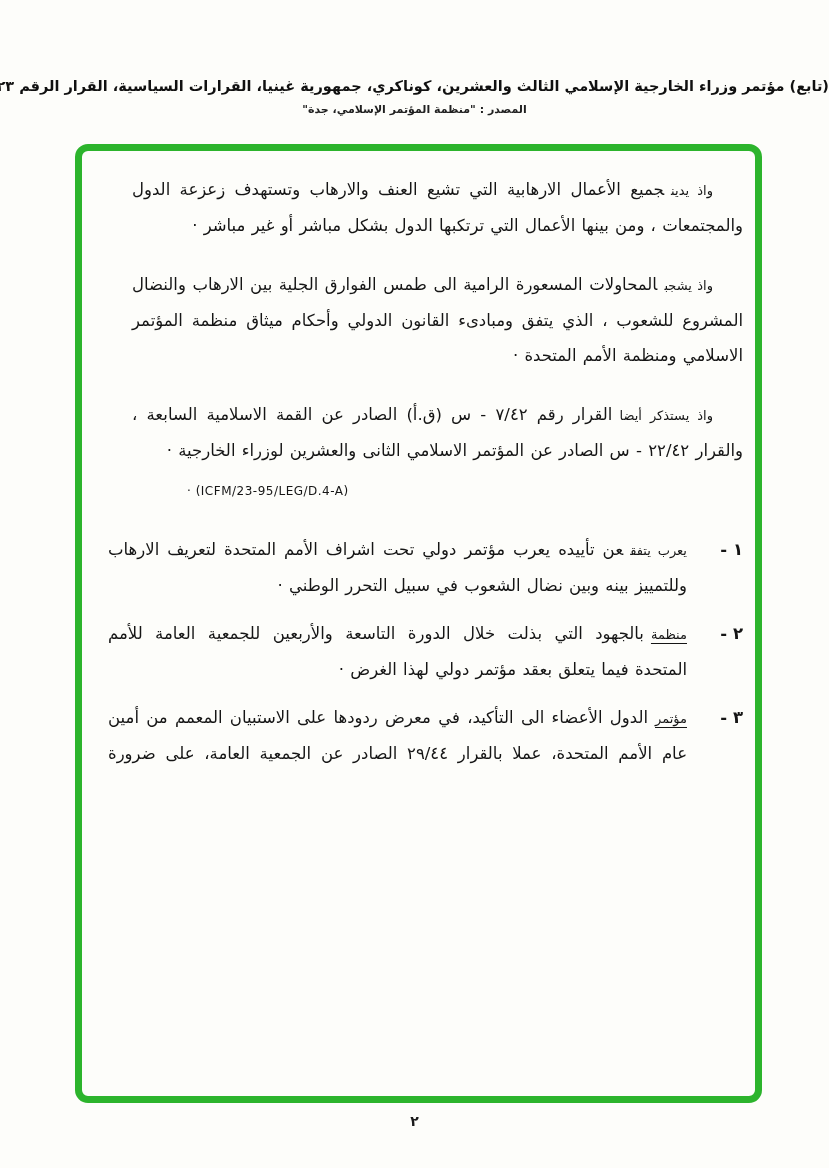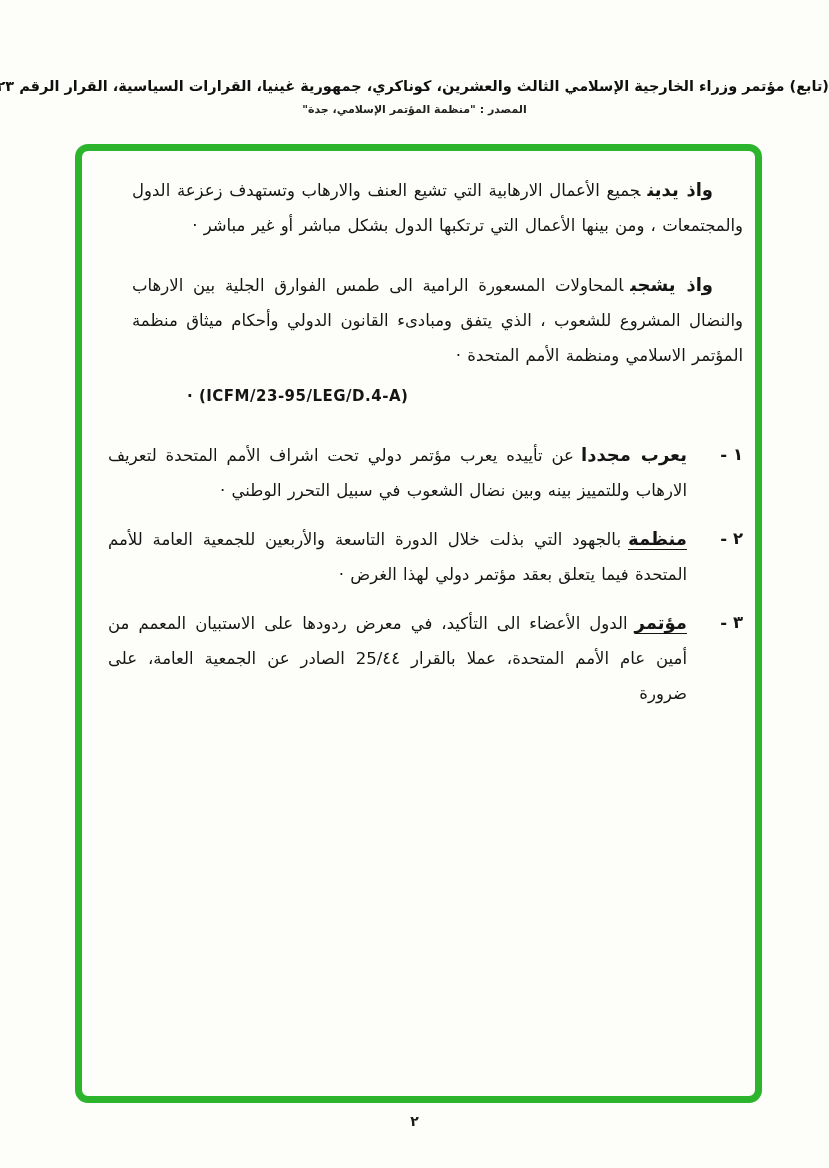--- a/index.html
+++ b/index.html
@@ -33,29 +33,29 @@
     position:absolute; left:82px; top:151px; width:673px;
     direction:rtl;
     padding:21px 12px 0 26px;
   }
   .para {
     font-size:16.5px; line-height:35px;
     text-align:justify; text-indent:30px;
     margin:0 0 24px 24px;
     word-spacing:1px;
   }
-  .lead { font-weight:bold; font-size:18px; margin-left:7px; }
+  .lead { font-weight:normal; font-size:13px; margin-left:7px; }
   .ul { text-decoration:underline; text-underline-offset:4px; }
   .ref-line {
     direction:rtl; text-align:right;
     padding-left:55px; text-align:left;
-    font-size:15px; line-height:30px;
+    font-size:12px; line-height:30px;
     margin:-16px 0 26px 24px;
     letter-spacing:0.5px;
-    font-weight:bold;
+    font-weight:normal;
   }
   .items { margin-top:4px; }
   .item { display:flex; direction:rtl; margin-bottom:13px; }
   .item-num {
     flex:none; width:56px;
     font-size:16.5px; font-weight:bold; line-height:35px;
     white-space:nowrap;
   }
   .item-body {
     flex:1;
@@ -84,42 +84,45 @@
   <p class="para">
     <span class="lead">واذ يدين</span><span>جميع الأعمال الارهابية التي تشيع العنف والارهاب وتستهدف زعزعة الدول والمجتمعات ، ومن بينها الأعمال التي ترتكبها الدول بشكل مباشر أو غير مباشر ·</span>
   </p>
 
   <p class="para">
     <span class="lead">واذ يشجب</span><span>المحاولات المسعورة الرامية الى طمس الفوارق الجلية بين الارهاب والنضال المشروع للشعوب ، الذي يتفق ومبادىء القانون الدولي وأحكام ميثاق منظمة المؤتمر الاسلامي ومنظمة الأمم المتحدة ·</span>
   </p>
 
 
 
+  <p class="para">
+    <span class="lead">واذ يستذكر أيضا</span><span>القرار رقم ٧/٤٢ - س (ق.أ) الصادر عن القمة الاسلامية السابعة ، والقرار ٢٢/٤٢ - س الصادر عن المؤتمر الاسلامي الثانى والعشرين لوزراء الخارجية ·</span>
+  </p>
 
   <div class="ref-line">(ICFM/23-95/LEG/D.4-A) ·</div>
 
   <div class="items">
 
     <div class="item">
       <div class="item-num">١ -</div>
       <div class="item-body">
-        <span class="lead">يعرب مجددا</span><span>عن تأييده يعرب مؤتمر دولي تحت اشراف الأمم المتحدة لتعريف الارهاب وللتمييز بينه وبين نضال الشعوب في سبيل التحرر الوطني ·</span>
+        <span class="lead">يعرب يتفق</span><span>عن تأييده يعرب مؤتمر دولي تحت اشراف الأمم المتحدة لتعريف الارهاب وللتمييز بينه وبين نضال الشعوب في سبيل التحرر الوطني ·</span>
       </div>
     </div>
 
     <div class="item">
       <div class="item-num">٢ -</div>
       <div class="item-body">
         <span class="lead ul">منظمة</span><span>بالجهود التي بذلت خلال الدورة التاسعة والأربعين للجمعية العامة للأمم المتحدة فيما يتعلق بعقد مؤتمر دولي لهذا الغرض ·</span>
       </div>
     </div>
 
     <div class="item">
       <div class="item-num">٣ -</div>
       <div class="item-body justify-last">
-        <span class="lead ul">مؤتمر</span><span>الدول الأعضاء الى التأكيد، في معرض ردودها على الاستبيان المعمم من أمين عام الأمم المتحدة،  عملا بالقرار 25/٤٤ الصادر عن الجمعية العامة، على ضرورة</span>
+        <span class="lead ul">مؤتمر</span><span>الدول الأعضاء الى التأكيد، في معرض ردودها على الاستبيان المعمم من أمين عام الأمم المتحدة،  عملا بالقرار ٢٩/٤٤ الصادر عن الجمعية العامة، على ضرورة</span>
       </div>
     </div>
 
   </div>
 </div>
 
 <div class="page-number">٢</div>
 
 </body></html>

